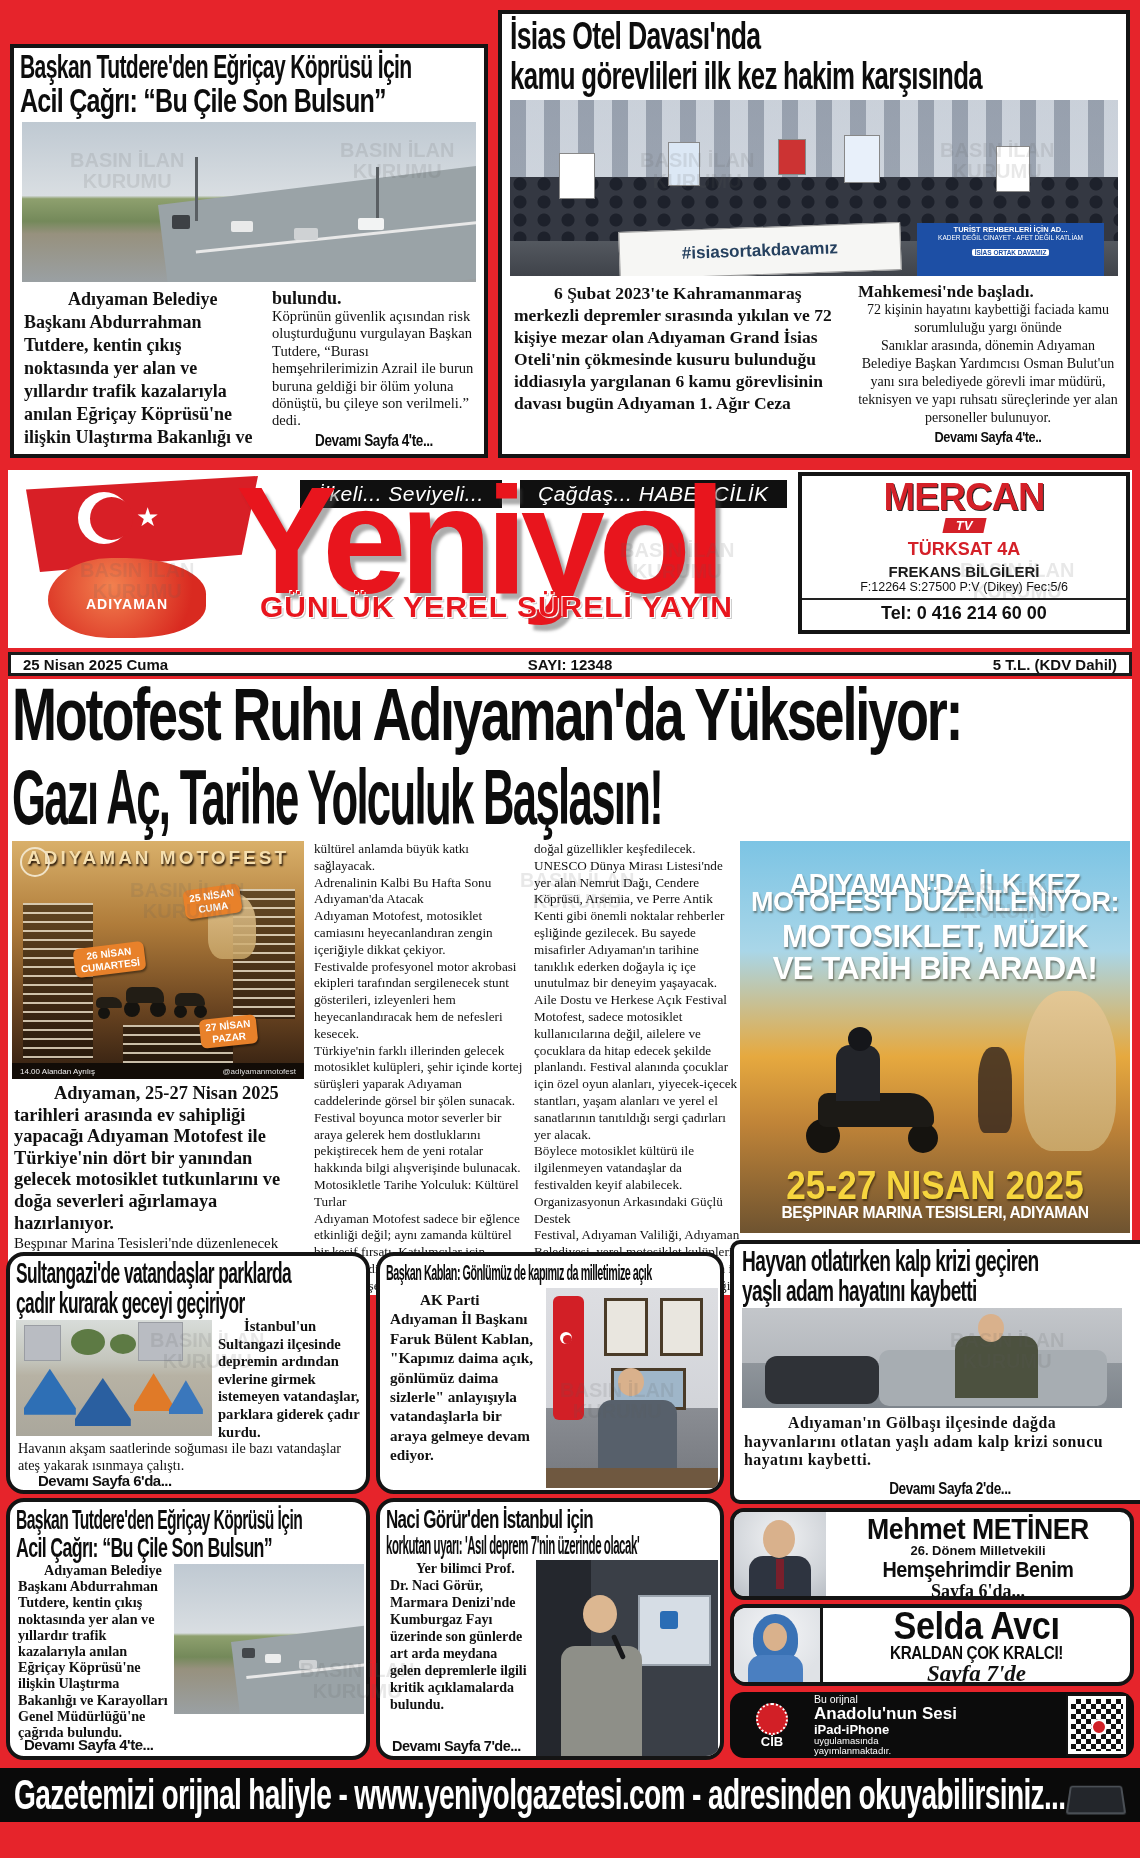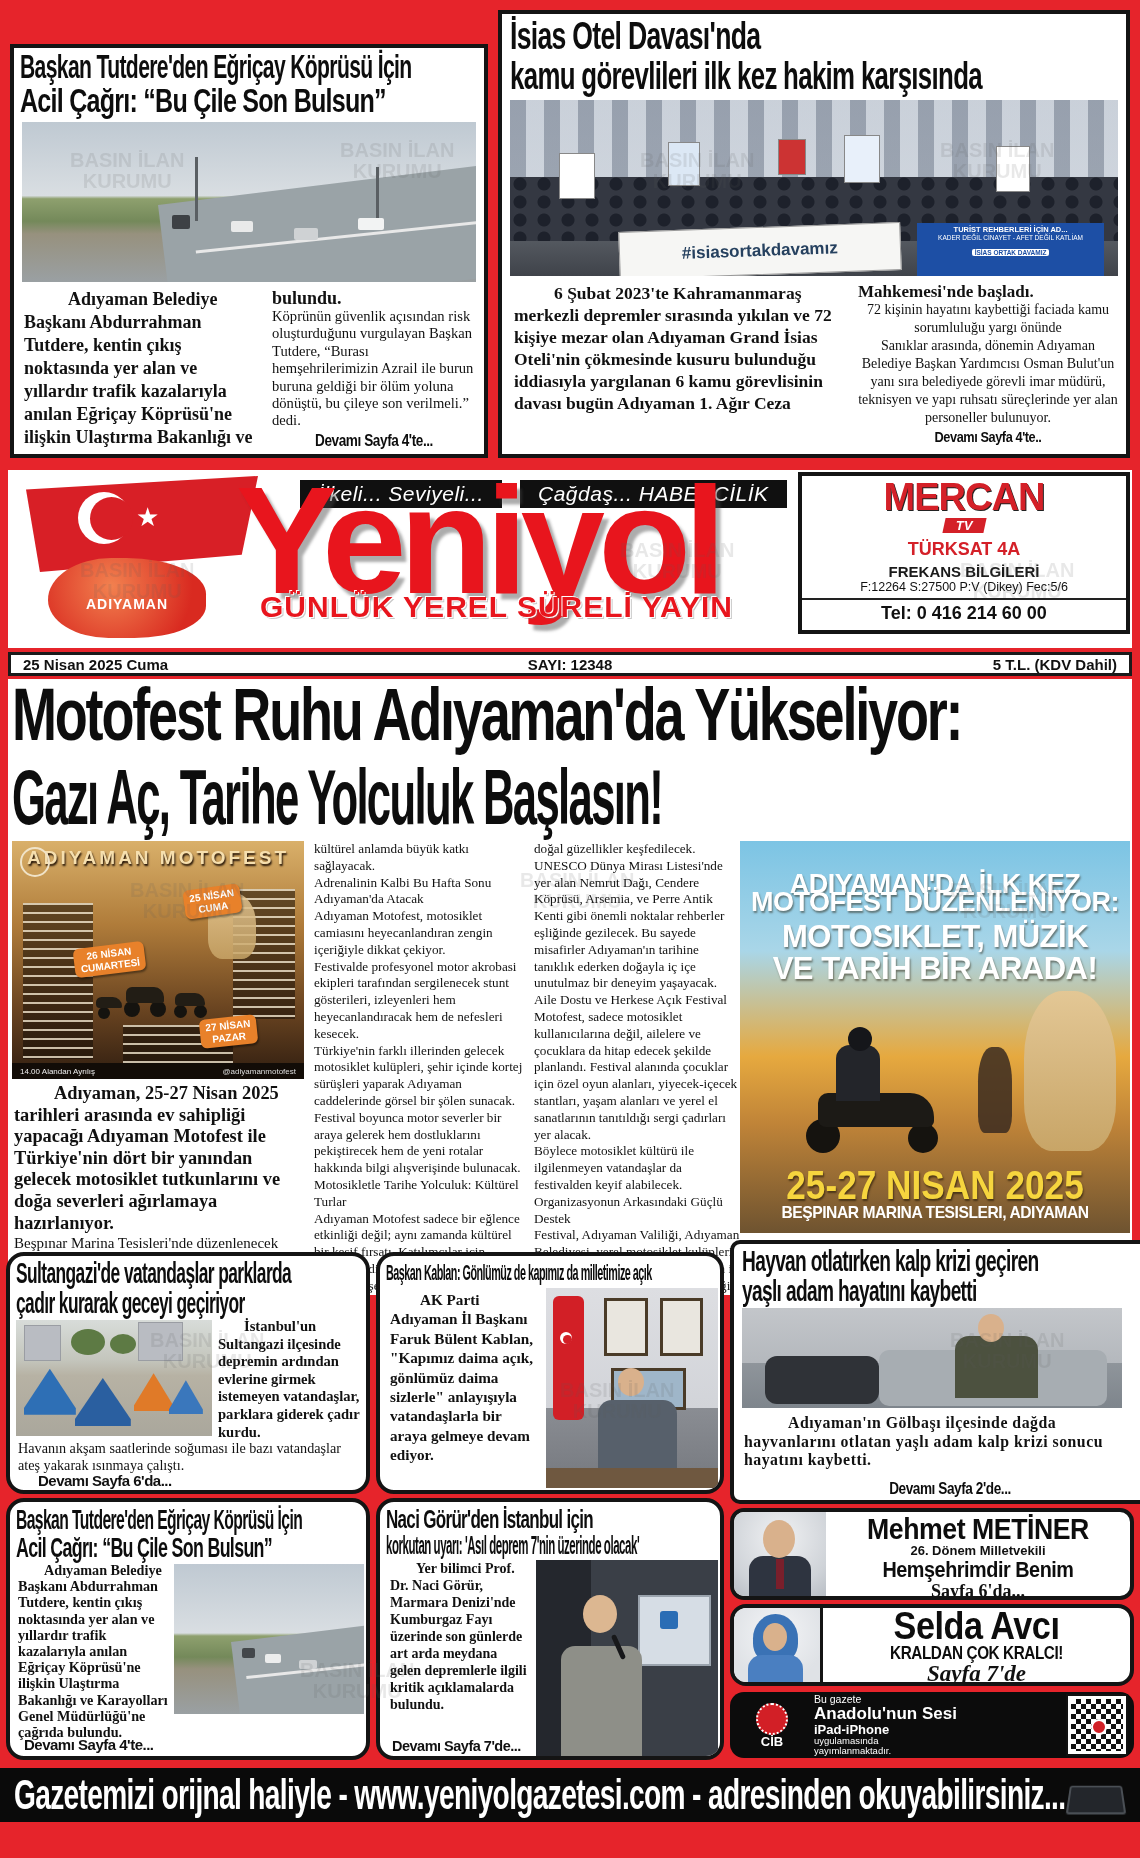--- a/index.html
+++ b/index.html
@@ -337,21 +337,21 @@
       <div class="serif" style="font-style:italic;font-weight:bold;font-size:23px;line-height:24px;">Sayfa 7'de</div>
     </div>
   </div>
 
   <div class="abs" style="left:730px;top:1692px;width:404px;height:66px;background:#0c0c0c;border-radius:14px;display:flex;align-items:center;overflow:hidden;">
     <div style="width:84px;text-align:center;flex:none;">
       <div style="width:32px;height:32px;margin:2px auto 0;background:#d21f26;border-radius:50%;border:2px dotted #fff;box-sizing:border-box;"></div>
       <div style="color:#fff;font-weight:bold;font-size:13px;line-height:14px;">CİB</div>
     </div>
     <div style="flex:1;color:#fff;line-height:1.04;">
-      <div style="font-size:10.5px;">Bu gazete</div>
+      <div style="font-size:10.5px;">Bu orijnal</div>
       <div style="font-size:17px;font-weight:bold;">Anadolu'nun Sesi</div>
       <div style="font-size:13px;font-weight:bold;">iPad-iPhone</div>
       <div style="font-size:9.5px;">uygulamasında</div>
       <div style="font-size:9.5px;">yayımlanmaktadır.</div>
     </div>
     <div class="qr" style="width:52px;height:52px;margin-right:8px;flex:none;"></div>
   </div>
 
   <div class="abs" style="left:0;top:1768px;width:1140px;height:54px;background:#0a0a0a;">
     <div class="cond" style="position:absolute;left:14px;top:4px;color:#fff;font-size:42px;line-height:46px;transform:scaleX(.67);">Gazetemizi orijnal haliyle - www.yeniyolgazetesi.com - adresinden okuyabilirsiniz...</div>

